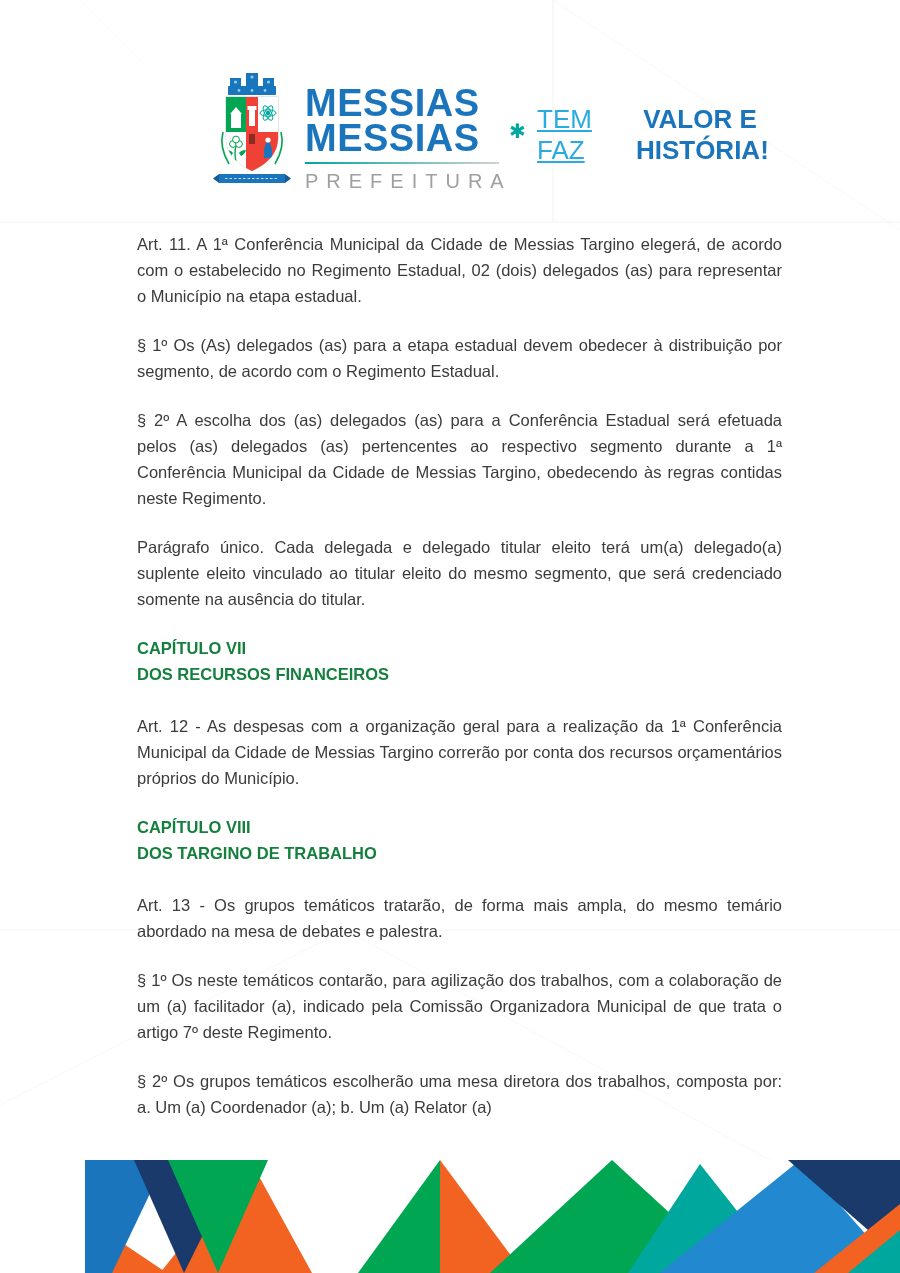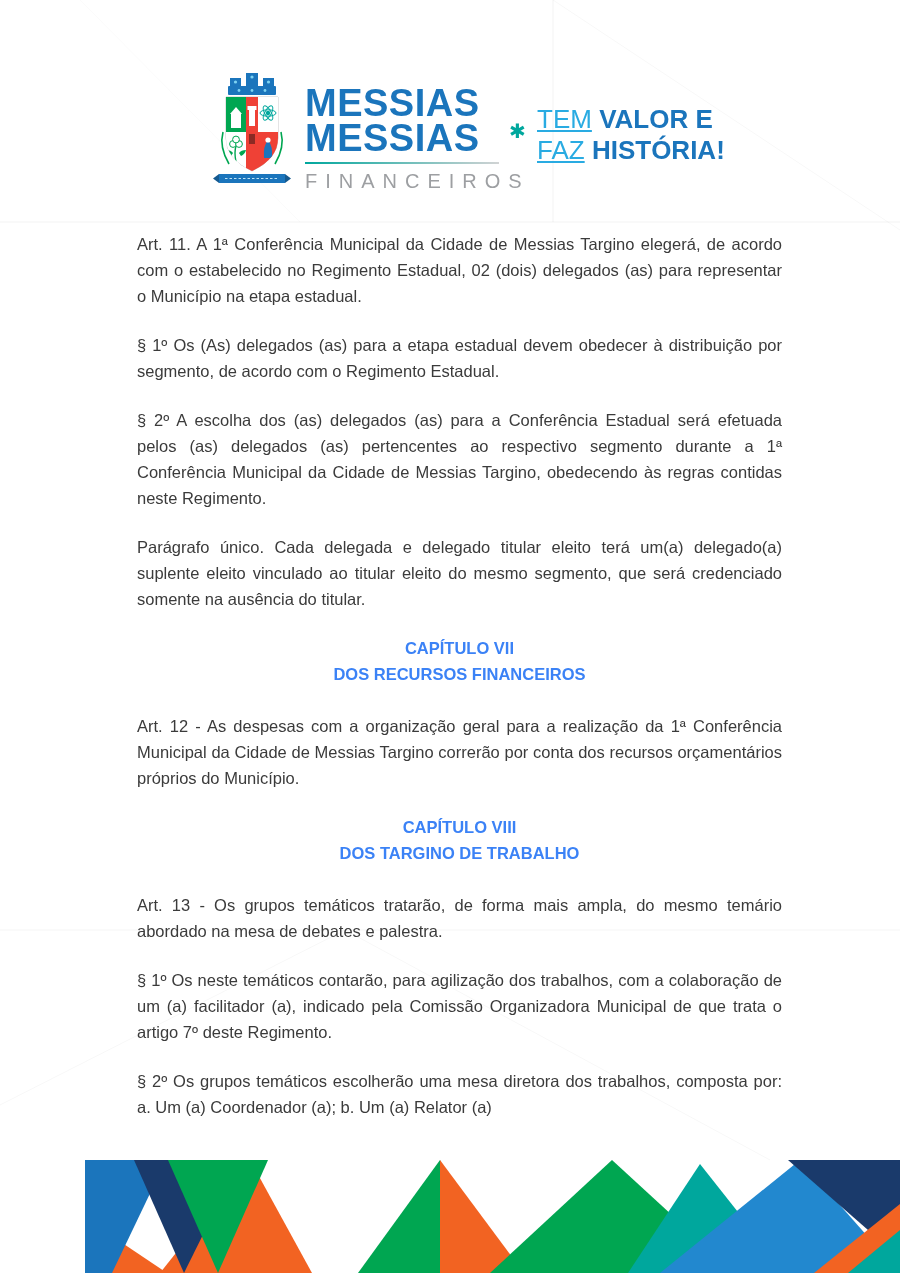--- a/index.html
+++ b/index.html
@@ -29,32 +29,32 @@
   }
   .sparkle {
     position:absolute; left:509px; top:121px;
     color:#00a79d; font-size:20px; line-height:20px;
   }
   .tagline {
     position:absolute; left:537px; top:104px;
     font-size:26px; line-height:31px; white-space:nowrap;
   }
   .tag-light { color:#29abe2; font-weight:400;text-decoration:underline; }
-  .tag-bold  { color:#1b75bc; font-weight:700; }
+  .tag-bold  { color:#1b75bc; font-weight:700;margin-left:44px; }
 
   
   .content {
     position:absolute; left:129px; top:231px; width:645px;
     color:#3b3b3b; font-size:16.5px; line-height:26px;
     text-align:justify;
     margin-left:8px;
   }
   .para { margin:0 0 23px 0; }
   .chapter {
-    text-align:center; font-weight:700; color:#3b82f6;
+    text-align:left; font-weight:700; color:#15803d;
     margin:3px 0 26px 0;
   }
 
   
   .watermark { position:absolute; inset:0; pointer-events:none; }
 
   
   .footer-art { position:absolute; left:0; bottom:0; width:900px; height:113px; }
 </style>
 </head>
@@ -135,21 +135,21 @@
         <polygon points="8,102 2,106.5 8,111" fill="#155a90"></polygon>
         <polygon points="74,102 80,106.5 74,111" fill="#155a90"></polygon>
         <line x1="14" y1="106.5" x2="68" y2="106.5" stroke="#bfe3f5" stroke-width="1" stroke-dasharray="2.5 2"></line>
       </g>
     </svg>
 
     <div class="wordmark">
       <div class="wm-line">MESSIAS</div>
       <div class="wm-line">MESSIAS</div>
       <div class="wm-divider"></div>
-      <div class="wm-sub">FINANCEIROS</div>
+      <div class="wm-sub">PREFEITURA</div>
     </div>
 
     <div class="sparkle">✱</div>
 
     <div class="tagline">
       <div>
         <span class="tag-light">TEM</span>
         <span class="tag-bold">VALOR E</span>
       </div>
       <div>

